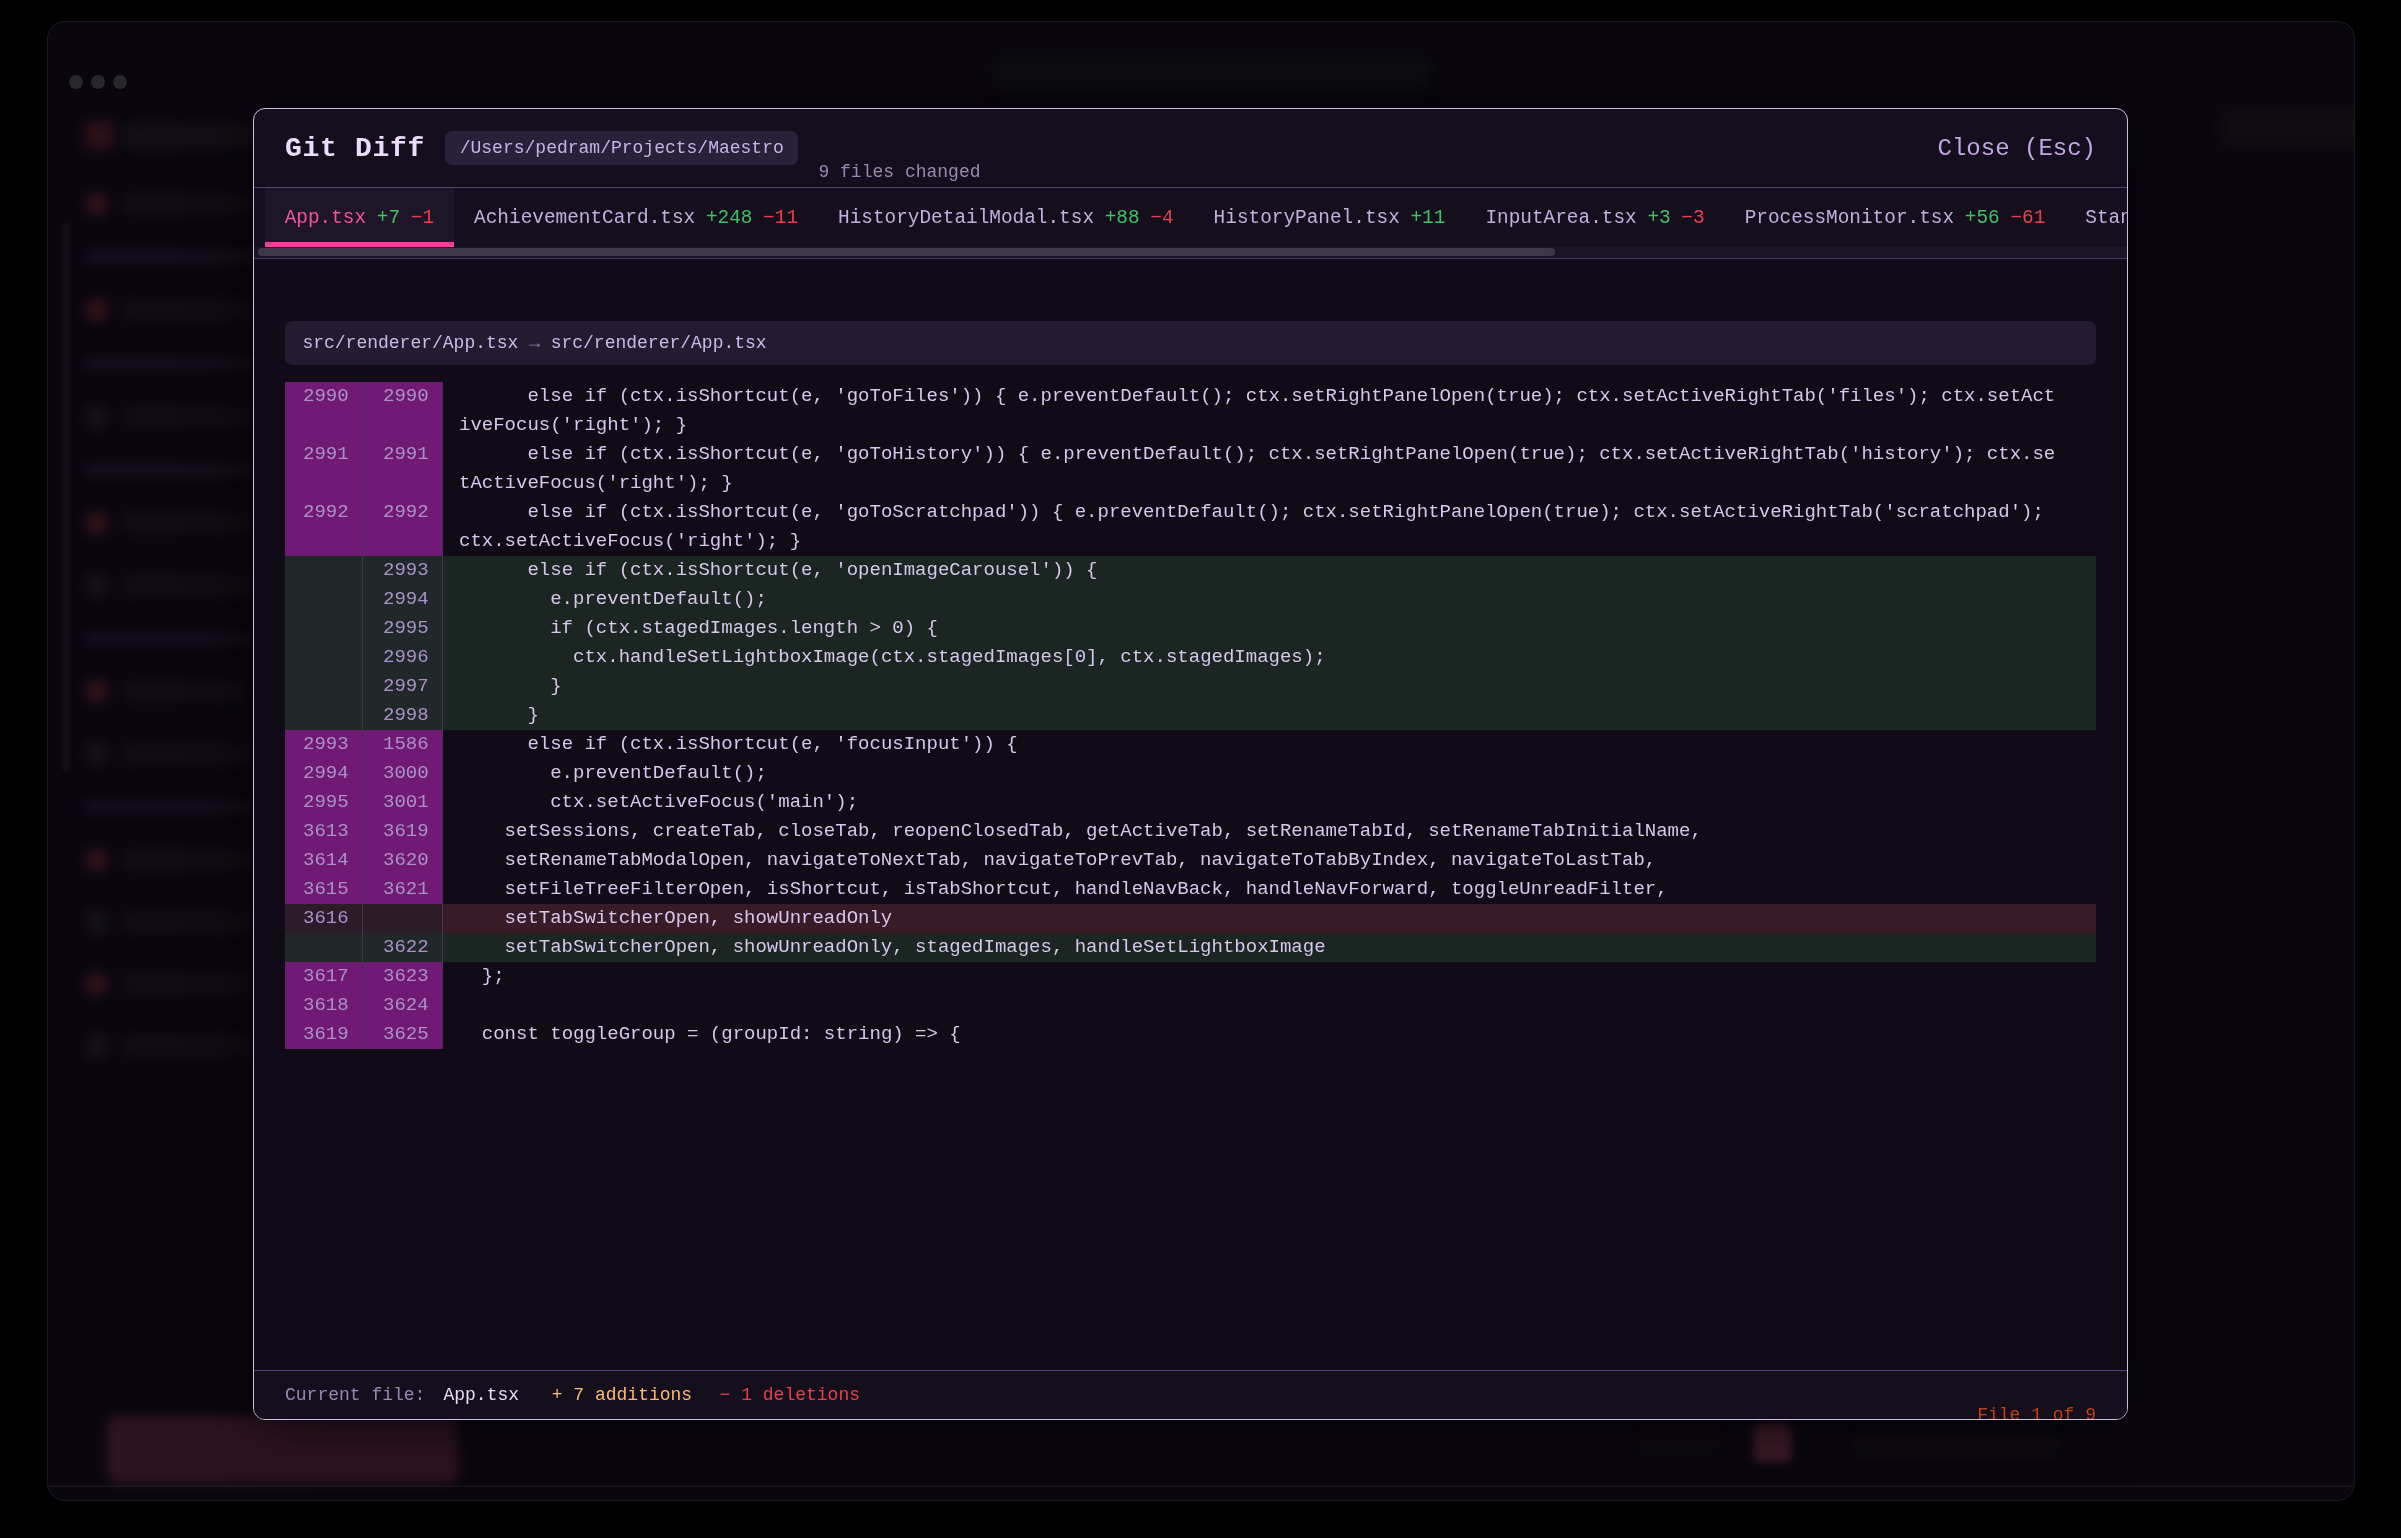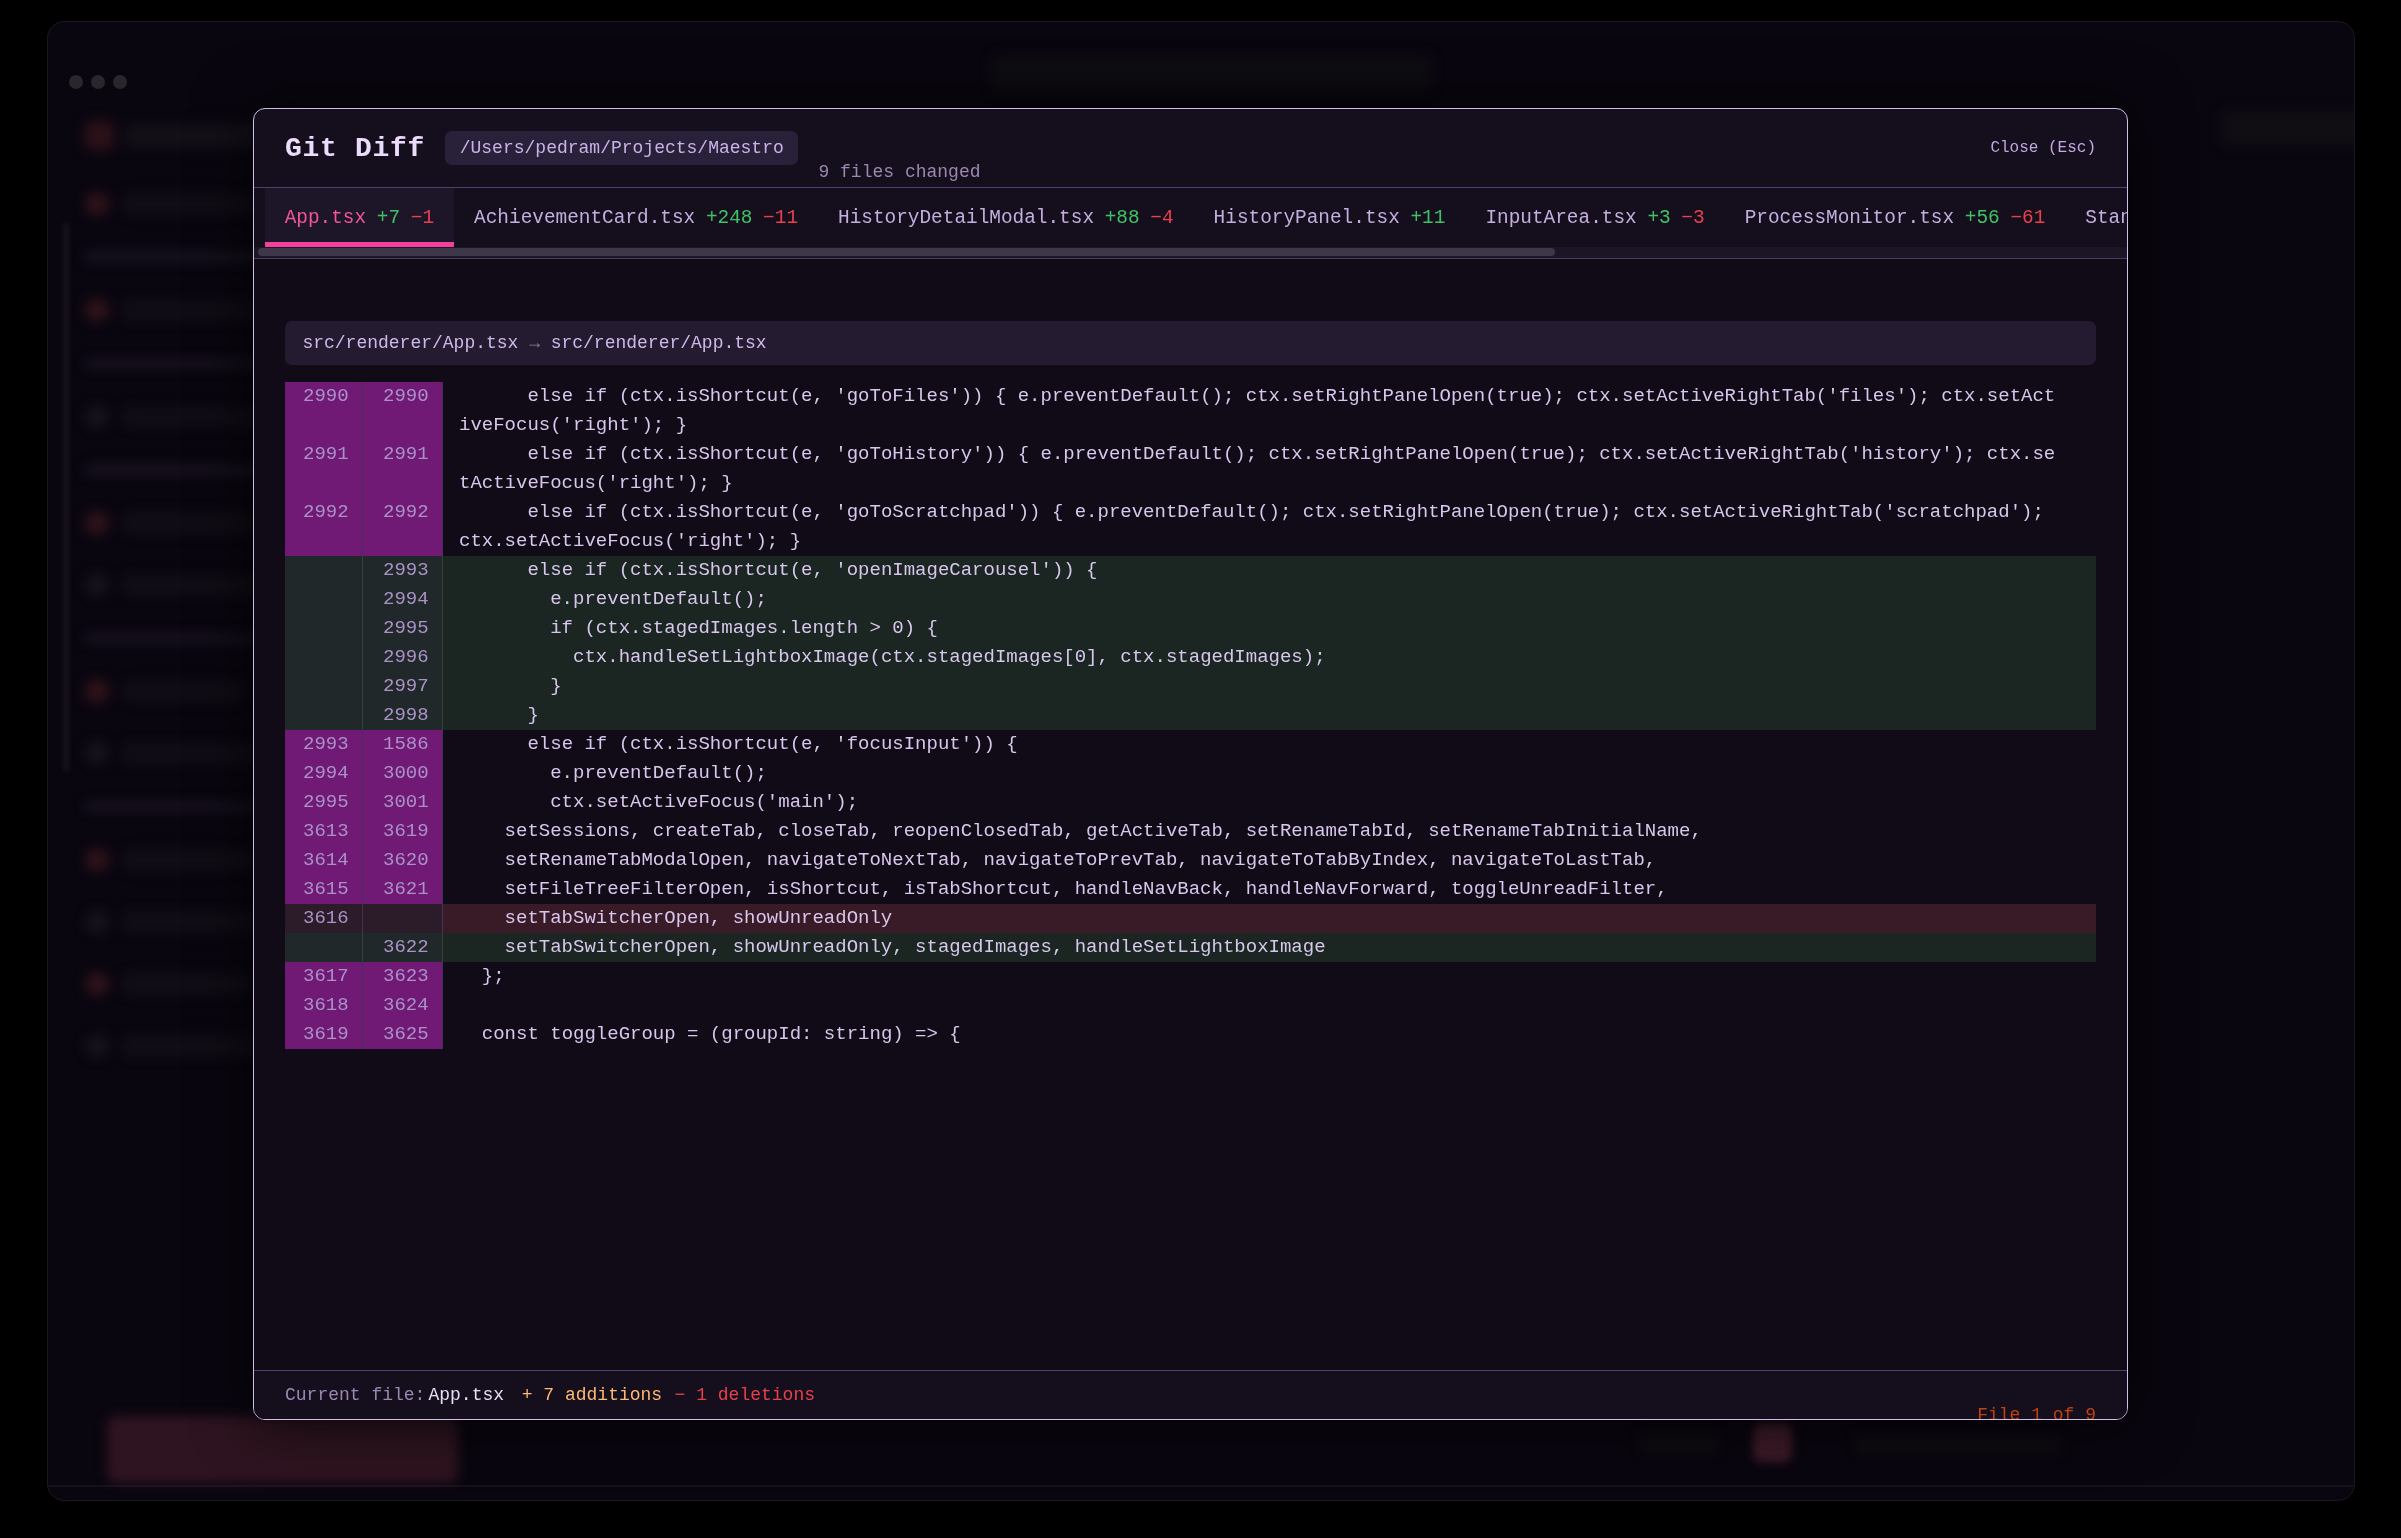--- a/index.html
+++ b/index.html
@@ -42,21 +42,21 @@
   
   .modal { position:absolute; left:253px; top:108px; width:1875px; height:1312px;
     background:#140e1d; border:1.3px solid #cfbfe4; border-radius:12px;
     box-shadow:0 0 60px rgba(0,0,0,0.85); display:flex; flex-direction:column; z-index:5; overflow:hidden; }
 
   .modal-header { flex:none; height:79px; display:flex; align-items:center;
     padding:0 31px; gap:20px; border-bottom:1.3px solid #533f72; }
   .m-title { font-size:28px; font-weight:bold; color:#ecdcfb; letter-spacing:0.7px; }
   .path-badge { background:#29203a; color:#c8b3e6; padding:6.7px 14.7px; border-radius:6.7px; font-size:18px; }
   .files-changed { color:#9b88b0; font-size:18px;margin-top:48px; }
-  .close-btn { margin-left:auto; color:#c2a7e4; font-size:16px; cursor:pointer; background:none; border:none;
+  .close-btn { margin-left:auto; color:#c2a7e4; font-size:24px; cursor:pointer; background:none; border:none;
     font-family:inherit; }
 
   .tab-bar { flex:none; height:59px; display:flex; align-items:stretch; padding-left:10.7px;
     overflow:hidden; white-space:nowrap; }
   .tab { display:flex; align-items:center; gap:10.7px; padding:0 20px; font-size:19.4px;
     color:#c3aedd; position:relative; flex:none; cursor:pointer; }
   .tab .plus { color:#3fc264; }
   .tab .minus { color:#e8414d; }
   .tab.active { background:#1d1528; }
   .tab.active .tname { color:#f2549c; }
@@ -78,21 +78,21 @@
     padding-right:13.4px; background:#701a75; border-right:1.3px solid #41315a; }
   .drow .code { font-size:19px; line-height:29px; min-height:29px; color:#d7c7ec;
     padding:0 40px 0 16px; white-space:pre-wrap; word-break:break-all; }
   .drow.add .num  { background:#212829; border-right-color:#36403f; }
   .drow.add .code { background:#1b2622; }
   .drow.del .num  { background:#2c1b29; border-right-color:#4a3350; }
   .drow.del .code { background:#381b27; }
 
   .modal-footer { flex:none; height:49px; border-top:1.3px solid #533f72; display:flex; align-items:center;
     justify-content:space-between; padding:0 31px; font-size:18px; background:#140e1d; }
-  .f-left { display:flex; align-items:center; gap:3px; }
+  .f-left { display:flex; align-items:center; gap:18px; }
   .f-label { color:#9b88b0; }
   .f-file { color:#e9dcf7; }
   .f-add { color:#fdba74; margin-left:14.7px; }
   .f-del { color:#e8414d; margin-left:9.4px; }
   .f-pos { color:#c2410c;margin-top:40px; }
 </style>
 </head>
 <body>
 
 <div class="app-window">

